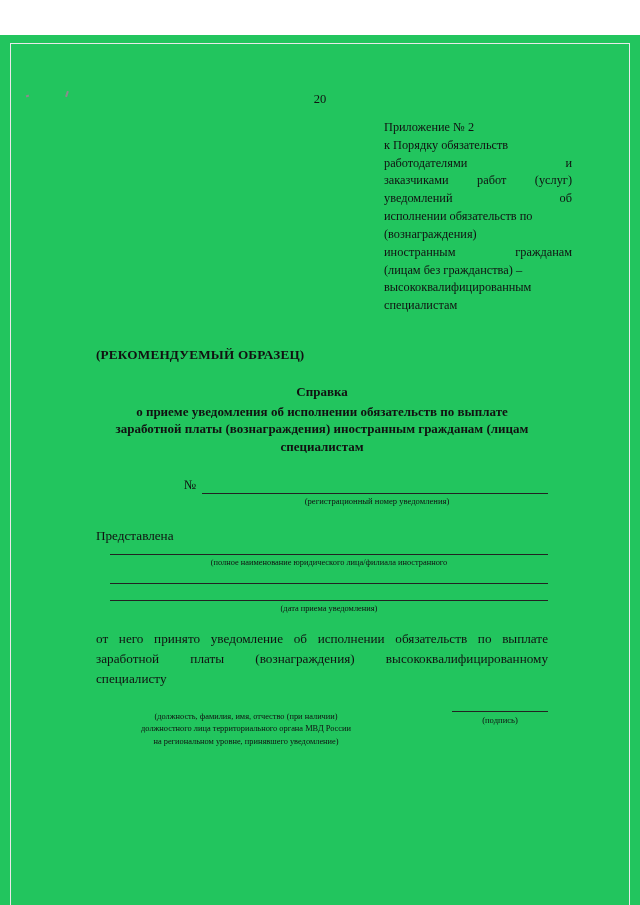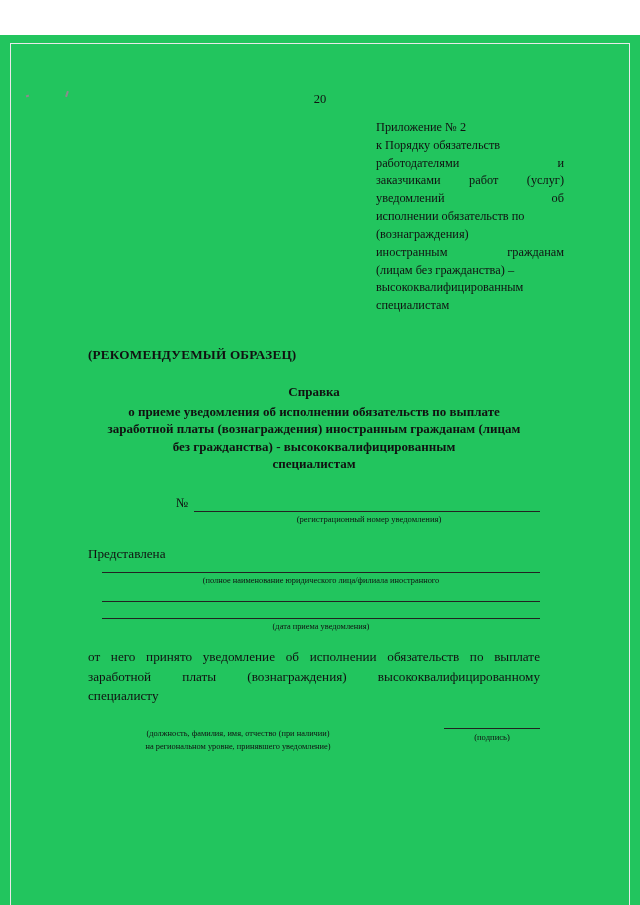--- a/index.html
+++ b/index.html
@@ -43,21 +43,21 @@
     position: absolute;
     top: 57px;
     left: 0;
     width: 640px;
     text-align: center;
     font-size: 12.5px;
   }
 
   .content {
     position: absolute;
-    left: 88px;
+    left: 96px;
     top: 84px;
     width: 452px;
   }
 
   
   .addressee {
     margin-left: 288px;
     width: 188px;
     font-size: 12.3px;
     line-height: 1.45;
@@ -201,21 +201,20 @@
       <div>высококвалифицированным</div>
       <div>специалистам</div>
     </div>
 
     <div class="sample-label">(РЕКОМЕНДУЕМЫЙ ОБРАЗЕЦ)</div>
 
     <div class="doc-title">
       <div>Справка</div>
       <div class="line2">о приеме уведомления об исполнении обязательств по выплате</div>
       <div>заработной платы (вознаграждения) иностранным гражданам (лицам</div>
-      <div>без гражданства) - высококвалифицированным</div>
       <div>специалистам</div>
     </div>
 
     <div class="number-row">
       <span class="no-label">№</span>
       <span class="rule"></span>
     </div>
     <div class="caption indent-num">(регистрационный номер уведомления)</div>
 
     <div class="presented">Представлена</div>
@@ -230,20 +229,21 @@
 
     <div class="body-para">
       <span class="spaced">от него принято уведомление об исполнении обязательств  по выплате</span>
       <span class="spaced">заработной платы (вознаграждения) высококвалифицированному</span>
       <span>специалисту</span>
     </div>
 
     <div class="sign-row">
       <div class="sign-left">
         <div>(должность, фамилия, имя, отчество (при наличии)</div>
+        <div>должностного лица территориального органа МВД России</div>
         <div>на региональном уровне, принявшего уведомление)</div>
       </div>
       <div class="sign-right">
         <div class="rule"></div>
         <div class="cap">(подпись)</div>
       </div>
     </div>
 
   </div>
 </div>

